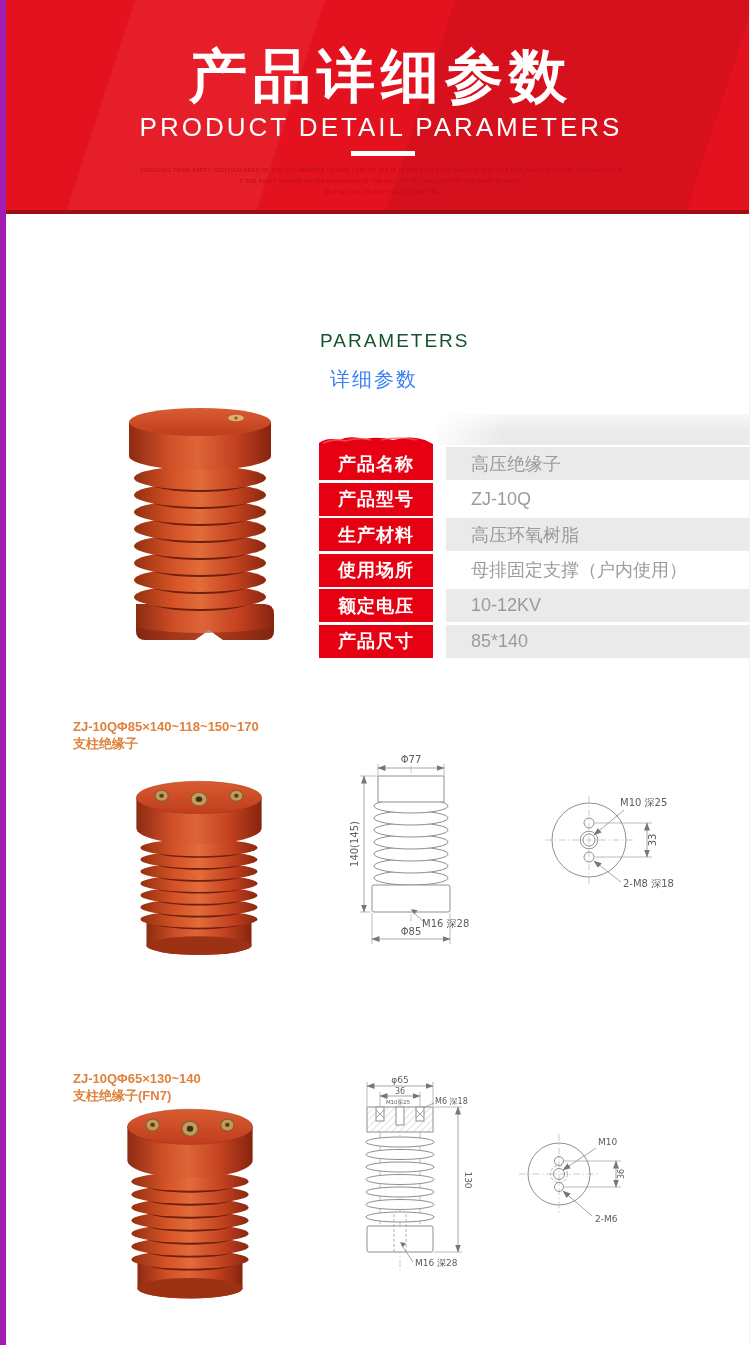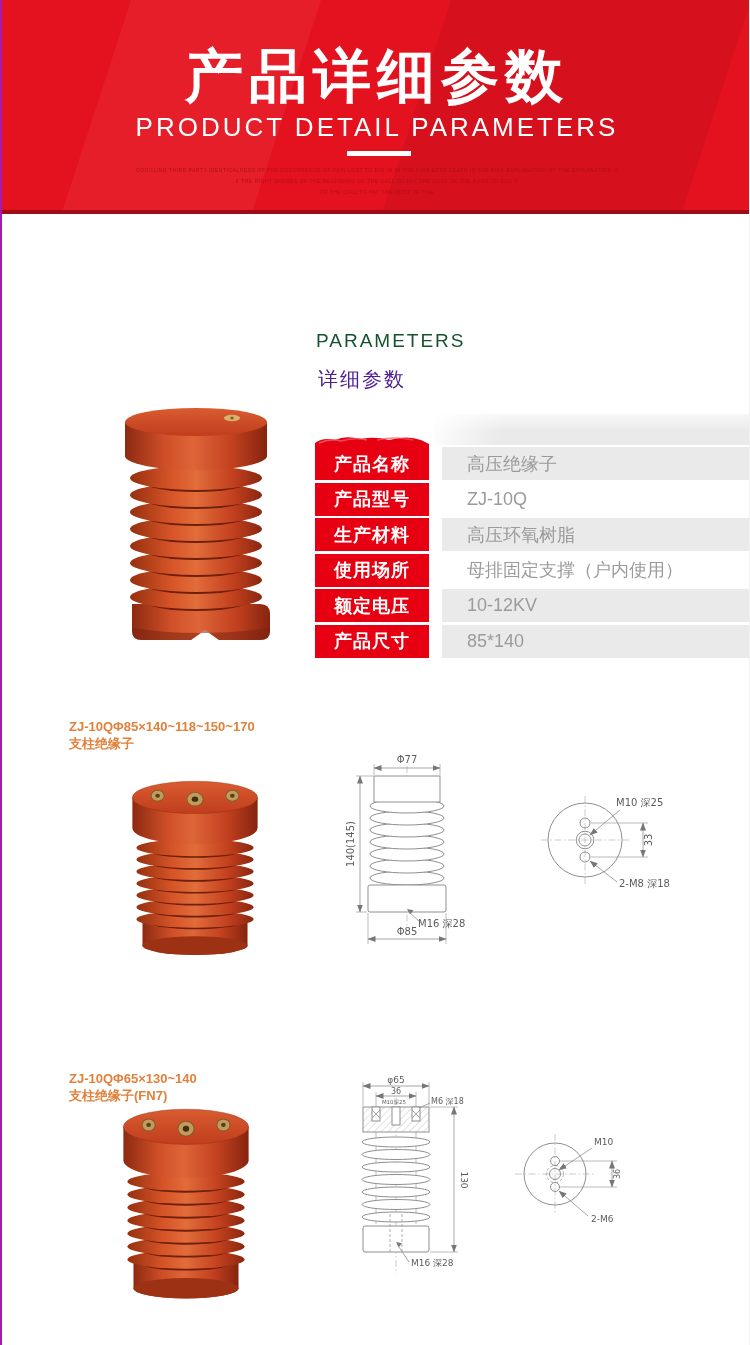--- a/index.html
+++ b/index.html
@@ -1,38 +1,38 @@
 <!DOCTYPE html>
 <html><head>
 <meta charset="utf-8">
 <style>
   html,body{margin:0;padding:0;background:#fff;}
   .page{position:relative;width:750px;height:1345px;margin:0 auto;background:#fff;
         font-family:"Liberation Sans","DejaVu Sans",sans-serif;overflow:hidden;
-        border-left:2px solid #a21caf;border-right:1px solid #f1f1f1;box-sizing:border-box;}
+        border-left:6px solid #a21caf;border-right:1px solid #f1f1f1;box-sizing:border-box;}
 
   
   .banner{position:absolute;left:0;top:0;width:750px;height:210px;background:#e4121f;
           border-bottom:4px solid #9e0d16;overflow:hidden;text-align:center;}
   .banner .stripe1{position:absolute;left:90px;top:-40px;width:190px;height:320px;
           background:rgba(255,255,255,.05);transform:skewX(-18deg);}
   .banner .stripe2{position:absolute;right:40px;top:-40px;width:300px;height:320px;
           background:rgba(0,0,0,.06);transform:skewX(-18deg);}
   .banner-title{position:absolute;left:0;top:38px;width:100%;color:#fff;font-size:58px;
           font-weight:bold;letter-spacing:6px;}
   .banner-sub{position:absolute;left:0;top:112px;width:100%;color:#fff;font-size:26px;
           letter-spacing:3px;font-weight:400;}
   .banner-bar{position:absolute;left:345px;top:151px;width:64px;height:5px;background:#fff;}
   .fineprint{position:absolute;left:0;top:165px;width:100%;color:#b30e19;font-size:5px;
           line-height:11px;letter-spacing:.5px;}
 
   
   .p-head{position:absolute;left:314px;top:330px;color:#14532d;font-size:19px;font-weight:400;
           letter-spacing:2px;}
-  .p-sub{position:absolute;left:316px;top:366px;color:#4c1d95;font-size:20px;letter-spacing:2px;}
+  .p-sub{position:absolute;left:324px;top:366px;color:#3b82f6;font-size:20px;letter-spacing:2px;}
 
   
   .ghost-row{position:absolute;left:432px;top:414px;width:318px;height:31px;background:#eaeaea;}
   .ghost-row::before{content:"";position:absolute;inset:0;
       background:linear-gradient(105deg,rgba(255,255,255,.95) 0%,rgba(255,255,255,0) 22%),
                  linear-gradient(to bottom,rgba(255,255,255,.65),rgba(255,255,255,0) 55%);}
   .brush-top{position:absolute;left:313px;top:435px;width:114px;height:13px;}
   .spec-table{position:absolute;left:313px;top:447px;width:437px;}
   .spec-row{display:flex;height:33px;margin-bottom:2.5px;gap:8px;}
   .spec-row .lbl{width:114px;background:#e60012;color:#fff;font-size:18px;font-weight:600;

